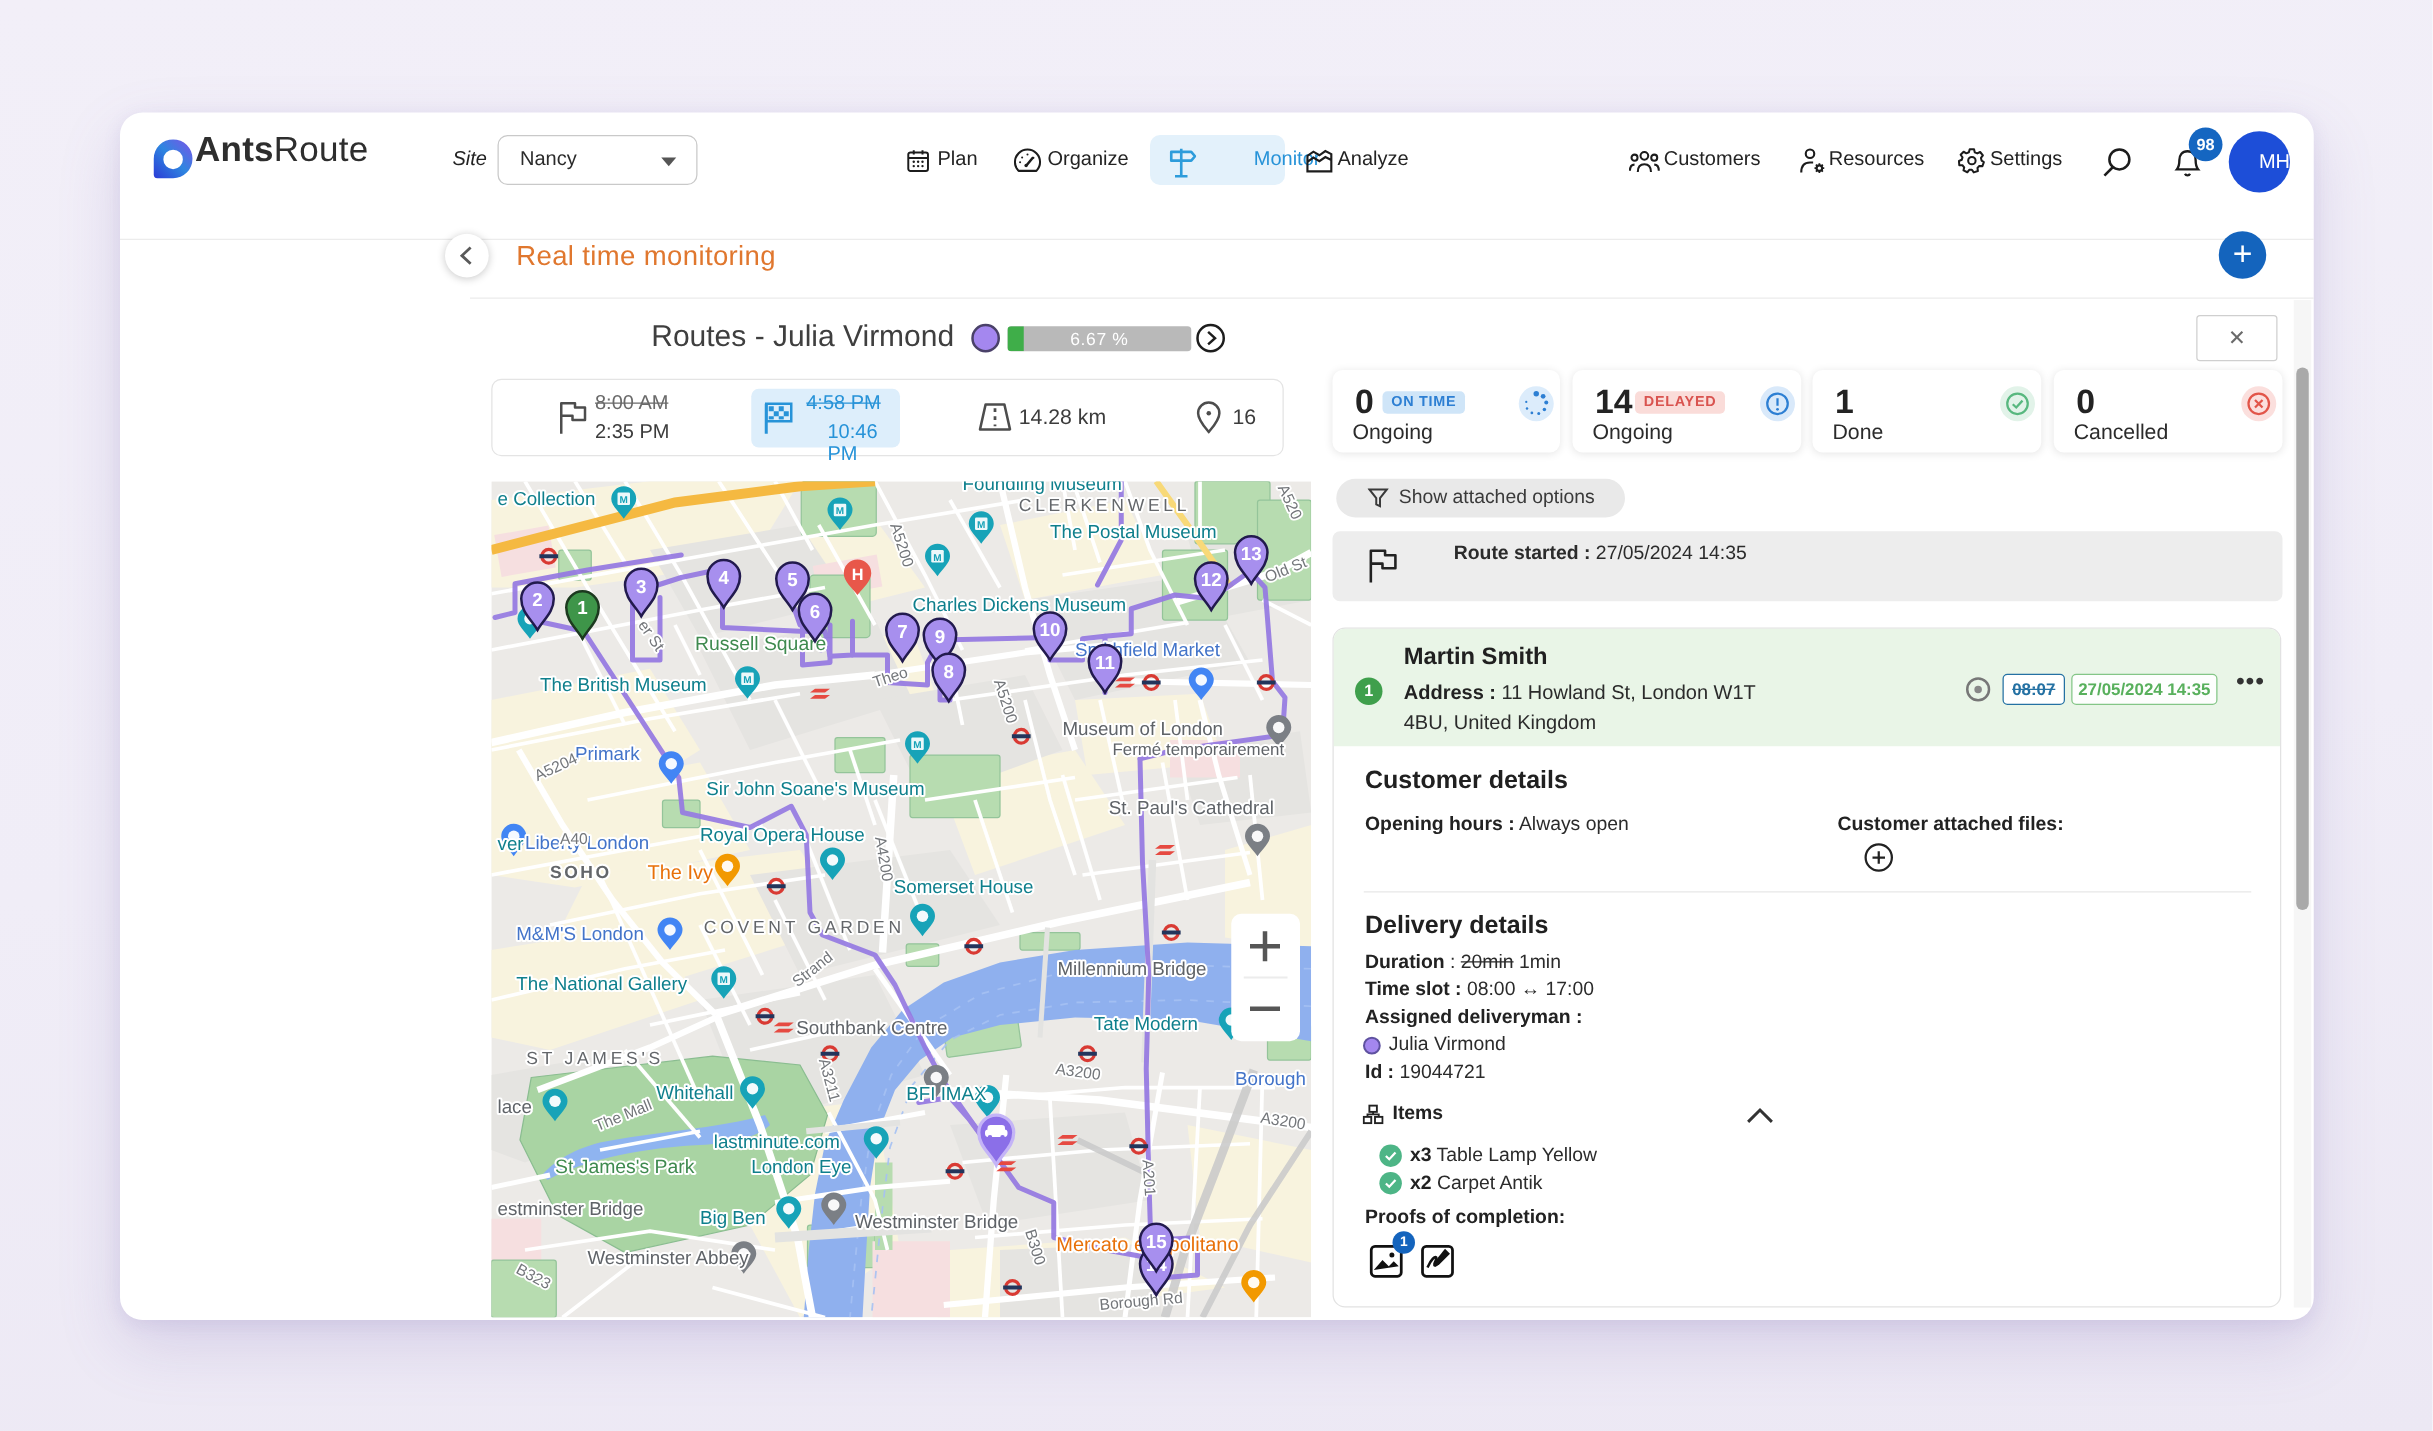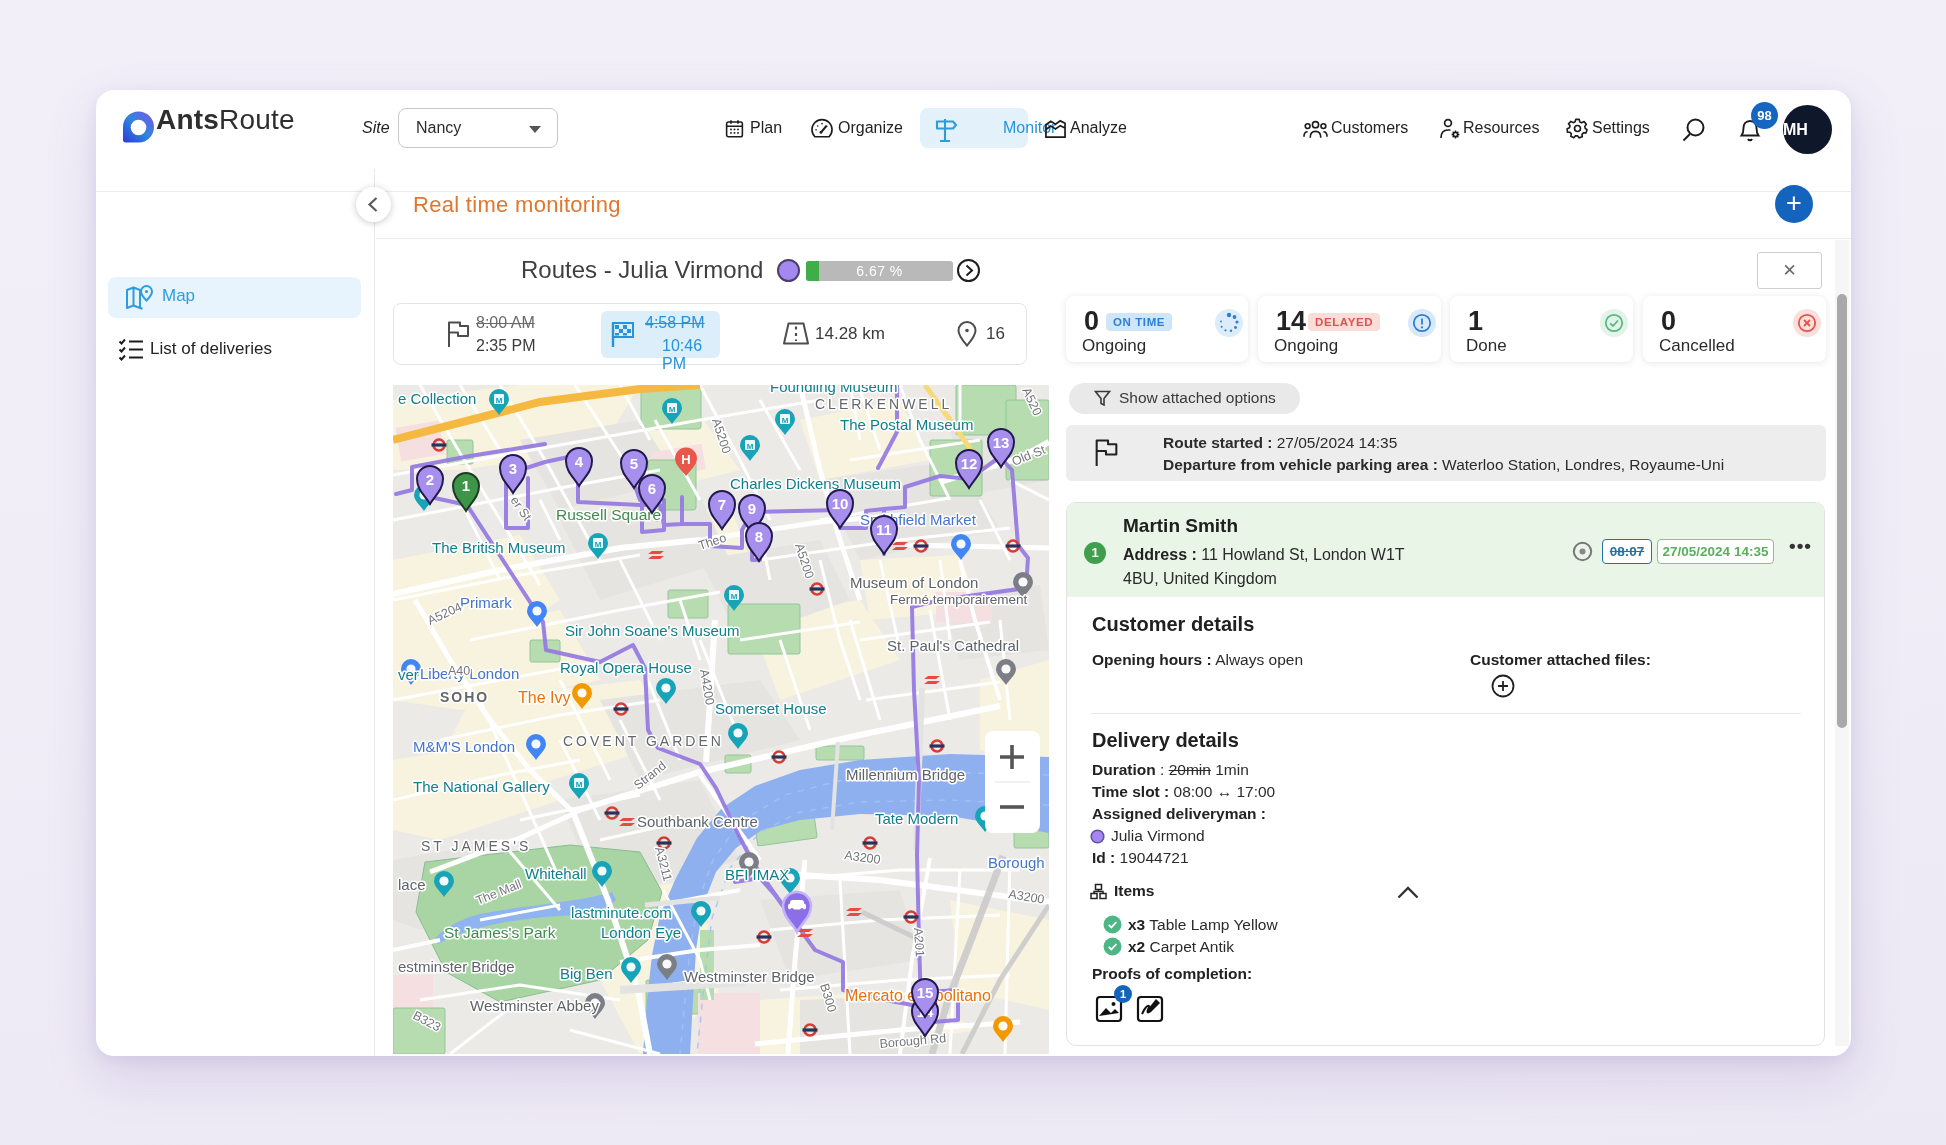--- a/index.html
+++ b/index.html
@@ -11,21 +11,21 @@
   .navbar { position:absolute; left:0; top:0; width:100%; height:102px; border-bottom:1px solid #ececec; }
   .logo-txt { position:absolute; left:60px; top:14px; font-size:28px; letter-spacing:0.2px; color:#2e2e2e; }
   .logo-txt b { font-weight:700; }
   .navlab { position:absolute; font-size:16px; color:#232323; font-weight:500; white-space:nowrap; }
   .nb-ic { position:absolute; }
   .monitor-pill { position:absolute; left:824px; top:18px; width:108px; height:40px; background:#e3f1fb; border-radius:8px; }
   .site-sel { position:absolute; left:302px; top:18px; width:160px; height:40px; border:1px solid #c9c9c9; border-radius:8px; background:#fff; }
   .site-sel span { position:absolute; left:17px; top:10px; font-size:16px; color:#2b2b2b; }
   .caret { position:absolute; right:16px; top:17px; width:0; height:0; border-left:6px solid transparent; border-right:6px solid transparent; border-top:7px solid #555; }
   .badge98 { position:absolute; left:1655px; top:12px; width:27px; height:27px; border-radius:50%; background:#1566c1; color:#fff; font-size:13px; font-weight:700; text-align:center; line-height:27px; }
-  .avatar { position:absolute; left:1687px; top:15px; width:49px; height:49px; border-radius:50%; background:#0f172a; color:#fff; font-size:16px; font-weight:700; text-align:left; line-height:49px; }
+  .avatar { position:absolute; left:1687px; top:15px; width:49px; height:49px; border-radius:50%; background:#1d4ed8; color:#fff; font-size:16px; font-weight:400; text-align:right; line-height:49px; }
   
   .sidebar { position:absolute; left:0; top:79px; width:279px; height:887px; border-right:1px solid #e9e9e9; border-radius:0 0 0 16px; }
   .side-map { position:absolute; left:12px; top:108px; width:253px; height:41px; background:#e7f3fd; border-radius:8px; }
   .side-map span { position:absolute; left:54px; top:9px; font-size:17px; color:#2e9ddb; }
   .side-list span { position:absolute; left:54px; top:170px; font-size:17px; color:#232323; }
   
   .backbtn { position:absolute; left:260px; top:97px; width:35px; height:35px; background:#fff; border-radius:50%; box-shadow:0 1px 7px rgba(0,0,0,0.22); z-index:5; }
   .rtm { position:absolute; left:317px; top:102px; font-size:22px; letter-spacing:0.3px; color:#e0772e; font-weight:500; }
   .plusbtn { position:absolute; left:1679px; top:95px; width:38px; height:38px; background:#1464bd; border-radius:50%; color:#fff; font-size:27px; font-weight:400; text-align:center; line-height:36px; }
   .hdiv { position:absolute; left:280px; top:148px; width:1475px; height:1px; background:#ececec; }
@@ -160,38 +160,20 @@
     </svg>
 
     <svg class="nb-ic" style="left:1642px;top:28px" width="24" height="26" viewBox="0 0 24 26" fill="none" stroke="#1c1c1c" stroke-width="1.9">
       <path d="M12 3 C7.5 3 5.5 6.5 5.5 10 C5.5 15 3.5 17.5 3.5 17.5 H20.5 C20.5 17.5 18.5 15 18.5 10 C18.5 6.5 16.5 3 12 3 Z"></path>
       <path d="M10 21 A2.2 2.2 0 0 0 14 21"></path>
     </svg>
     <div class="badge98">98</div>
     <div class="avatar">MH</div>
   </div>
 
-  <div class="sidebar">
-    <div class="side-map">
-      <svg style="position:absolute;left:17px;top:7px" width="29" height="27" viewBox="0 0 29 27" fill="none" stroke="#2e9ddb" stroke-width="2">
-        <path d="M2 6 L8.5 3.5 V21.5 L2 24 Z M8.5 3.5 L15 6 V24 L8.5 21.5" stroke-linejoin="round"></path>
-        <path d="M21.5 2 A5.5 5.5 0 0 1 27 7.5 C27 11 23.5 14.5 21.5 16.5 C19.5 14.5 16 11 16 7.5 A5.5 5.5 0 0 1 21.5 2 Z"></path>
-        <circle cx="21.5" cy="7.5" r="1.6" fill="#2e9ddb" stroke="none"></circle>
-        <path d="M15 24 L17.5 24.8"></path>
-      </svg>
-      <span>Map</span>
-    </div>
-    <div class="side-list">
-      <svg style="position:absolute;left:22px;top:168px" width="26" height="24" viewBox="0 0 26 24" fill="none" stroke="#1c1c1c" stroke-width="2.1">
-        <path d="M1.5 4.5 L3.5 6.5 L7 2.5 M1.5 12.5 L3.5 14.5 L7 10.5 M1.5 20.5 L3.5 22.5 L7 18.5" stroke-width="1.9"></path>
-        <path d="M11 4.5 H25 M11 12.5 H25 M11 20.5 H25"></path>
-      </svg>
-      <span>List of deliveries</span>
-    </div>
-  </div>
 
   <div class="backbtn">
     <svg style="position:absolute;left:10px;top:9px" width="14" height="17" viewBox="0 0 14 17" fill="none" stroke="#5a5a5a" stroke-width="2.2">
         <path d="M10.5 2 L3.5 8.5 L10.5 15"></path>
       </svg>
   </div>
   <div class="rtm">Real time monitoring</div>
   <div class="plusbtn">+</div>
   <div class="hdiv"></div>
 
@@ -290,21 +272,20 @@
     <svg style="position:absolute;left:25px;top:7px" width="17" height="17" viewBox="0 0 17 17" fill="none" stroke="#3a3a3a" stroke-width="1.6">
       <path d="M1.5 1.5 H15.5 L10 8.5 V15 L7 13.5 V8.5 Z"></path>
     </svg>
     <span>Show attached options</span>
   </div>
   <div class="graybox">
     <svg style="position:absolute;left:27px;top:13px" width="27" height="30" viewBox="0 0 25 29" fill="none" stroke="#222" stroke-width="2">
       <path d="M3 27 V2.5 H14 V6 H22 V16 H12 V12.5 H3" stroke-linejoin="round"></path>
     </svg>
     <div class="l1"><b>Route started :</b> 27/05/2024 14:35</div>
-    <div class="l2"><b>Departure from vehicle parking area :</b> Waterloo Station, Londres, Royaume-Uni</div>
   </div>
   <div class="bigcard">
     <div class="greenhead">
       <div class="gnum">1</div>
       <div class="mname">Martin Smith</div>
       <div class="maddr"><b>Address :</b> 11 Howland St, London W1T<br>4BU, United Kingdom</div>
       <svg style="position:absolute;left:505px;top:38px" width="21" height="21" viewBox="0 0 21 21" fill="none">
         <circle cx="10.5" cy="10.5" r="8.7" stroke="#777" stroke-width="2"></circle>
           <circle cx="10.5" cy="10.5" r="3" fill="#888"></circle>
       </svg>

